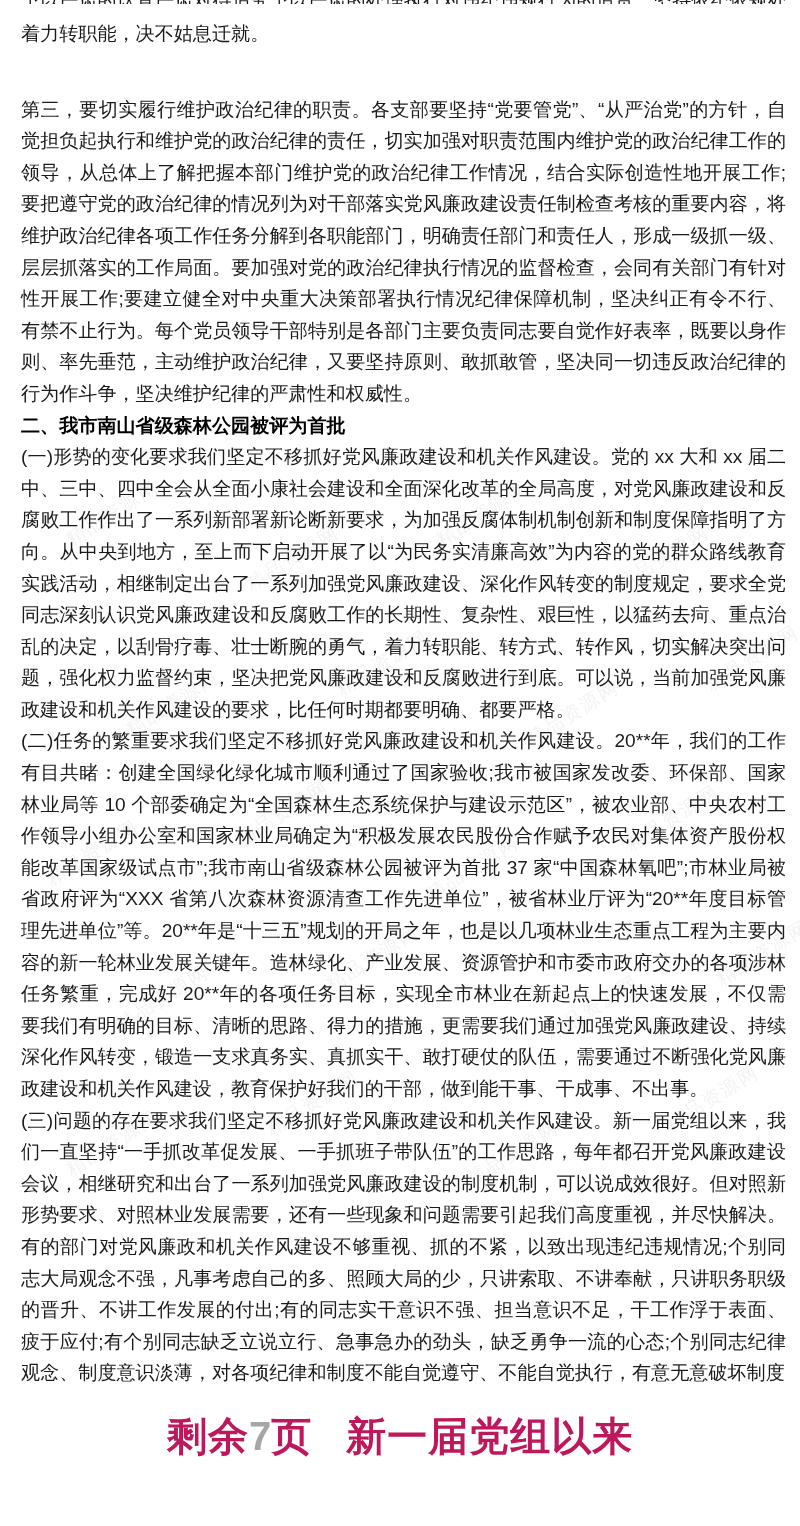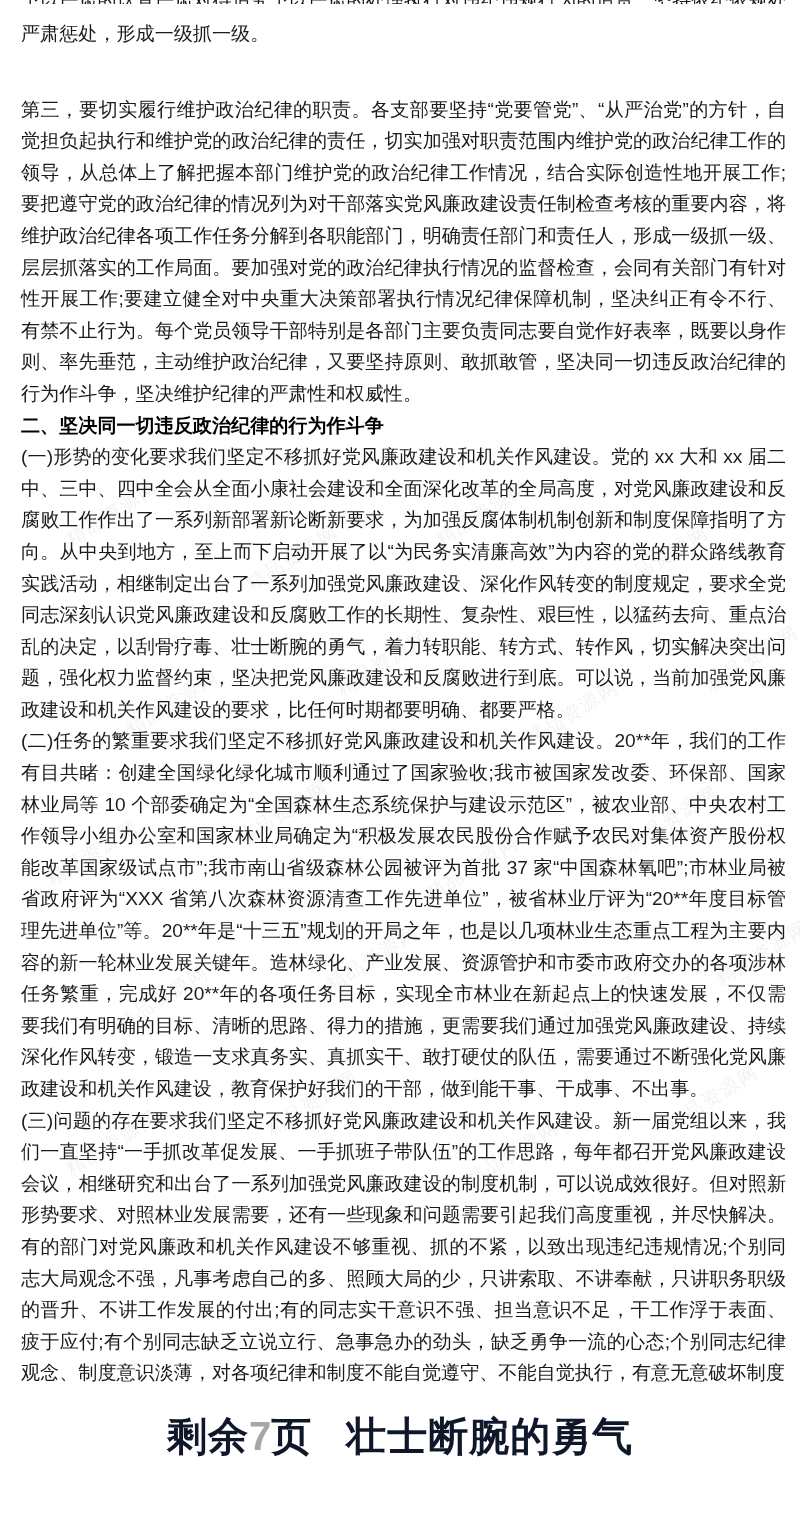--- a/index.html
+++ b/index.html
@@ -97,21 +97,21 @@
     left: 0;
     top: 1400px;
     width: 800px;
     height: 72px;
     display: flex;
     align-items: center;
     justify-content: center;
     z-index: 4;
   }
   .footer-text {
-    color: #0f172a;
+    color: #be185d;
     font-size: 40px;
     font-weight: bold;
     letter-spacing: 1px;
     white-space: pre;
     font-family: "Liberation Sans", "DejaVu Sans", sans-serif;
   }
   .footer-pages {
     color: #a6a6a6;
     font-size: 40px;
     font-weight: bold;
@@ -146,38 +146,38 @@
     <div class="watermark-mark" style="left:460px; top:1140px;">精品资源网</div>
     <div class="watermark-mark" style="left:660px; top:1085px;">精品资源网</div>
   </div>
 
   <div class="doc-line-clipped">
     <p class="para" style="line-height:26px;">予以严肃的认真严肃对待追究予以严肃的处理执行对违纪违规行为的追责，坚持依纪依规处理</p>
   </div>
 
   <div class="doc-body">
 
-    <p class="para para-top" style="margin-top:18px;">严肃惩处，形成一级抓一级。</p>
+    <p class="para para-top" style="margin-top:18px;">着力转职能，决不姑息迁就。</p>
 
     <div class="spacer-gap"></div>
 
     <p class="para">第三，要切实履行维护政治纪律的职责。各支部要坚持“党要管党”、“从严治党”的方针，自觉担负起执行和维护党的政治纪律的责任，切实加强对职责范围内维护党的政治纪律工作的领导，从总体上了解把握本部门维护党的政治纪律工作情况，结合实际创造性地开展工作;要把遵守党的政治纪律的情况列为对干部落实党风廉政建设责任制检查考核的重要内容，将维护政治纪律各项工作任务分解到各职能部门，明确责任部门和责任人，形成一级抓一级、层层抓落实的工作局面。要加强对党的政治纪律执行情况的监督检查，会同有关部门有针对性开展工作;要建立健全对中央重大决策部署执行情况纪律保障机制，坚决纠正有令不行、有禁不止行为。每个党员领导干部特别是各部门主要负责同志要自觉作好表率，既要以身作则、率先垂范，主动维护政治纪律，又要坚持原则、敢抓敢管，坚决同一切违反政治纪律的行为作斗争，坚决维护纪律的严肃性和权威性。</p>
 
-    <h2 class="heading-sub">二、坚决同一切违反政治纪律的行为作斗争</h2>
+    <h2 class="heading-sub">二、我市南山省级森林公园被评为首批</h2>
 
 
     <p class="para">(一)形势的变化要求我们坚定不移抓好党风廉政建设和机关作风建设。党的 xx 大和 xx 届二中、三中、四中全会从全面小康社会建设和全面深化改革的全局高度，对党风廉政建设和反腐败工作作出了一系列新部署新论断新要求，为加强反腐体制机制创新和制度保障指明了方向。从中央到地方，至上而下启动开展了以“为民务实清廉高效”为内容的党的群众路线教育实践活动，相继制定出台了一系列加强党风廉政建设、深化作风转变的制度规定，要求全党同志深刻认识党风廉政建设和反腐败工作的长期性、复杂性、艰巨性，以猛药去疴、重点治乱的决定，以刮骨疗毒、壮士断腕的勇气，着力转职能、转方式、转作风，切实解决突出问题，强化权力监督约束，坚决把党风廉政建设和反腐败进行到底。可以说，当前加强党风廉政建设和机关作风建设的要求，比任何时期都要明确、都要严格。</p>
 
     <p class="para">(二)任务的繁重要求我们坚定不移抓好党风廉政建设和机关作风建设。20**年，我们的工作有目共睹：创建全国绿化绿化城市顺利通过了国家验收;我市被国家发改委、环保部、国家林业局等 10 个部委确定为“全国森林生态系统保护与建设示范区”，被农业部、中央农村工作领导小组办公室和国家林业局确定为“积极发展农民股份合作赋予农民对集体资产股份权能改革国家级试点市”;我市南山省级森林公园被评为首批 37 家“中国森林氧吧”;市林业局被省政府评为“XXX 省第八次森林资源清查工作先进单位”，被省林业厅评为“20**年度目标管理先进单位”等。20**年是“十三五”规划的开局之年，也是以几项林业生态重点工程为主要内容的新一轮林业发展关键年。造林绿化、产业发展、资源管护和市委市政府交办的各项涉林任务繁重，完成好 20**年的各项任务目标，实现全市林业在新起点上的快速发展，不仅需要我们有明确的目标、清晰的思路、得力的措施，更需要我们通过加强党风廉政建设、持续深化作风转变，锻造一支求真务实、真抓实干、敢打硬仗的队伍，需要通过不断强化党风廉政建设和机关作风建设，教育保护好我们的干部，做到能干事、干成事、不出事。</p>
 
     <p class="para">(三)问题的存在要求我们坚定不移抓好党风廉政建设和机关作风建设。新一届党组以来，我们一直坚持“一手抓改革促发展、一手抓班子带队伍”的工作思路，每年都召开党风廉政建设会议，相继研究和出台了一系列加强党风廉政建设的制度机制，可以说成效很好。但对照新形势要求、对照林业发展需要，还有一些现象和问题需要引起我们高度重视，并尽快解决。有的部门对党风廉政和机关作风建设不够重视、抓的不紧，以致出现违纪违规情况;个别同志大局观念不强，凡事考虑自己的多、照顾大局的少，只讲索取、不讲奉献，只讲职务职级的晋升、不讲工作发展的付出;有的同志实干意识不强、担当意识不足，干工作浮于表面、疲于应付;有个别同志缺乏立说立行、急事急办的劲头，缺乏勇争一流的心态;个别同志纪律观念、制度意识淡薄，对各项纪律和制度不能自觉遵守、不能自觉执行，有意无意破坏制度</p>
 
   </div>
 
   <div class="preview-footer">
     <span class="footer-text">剩余</span>
       <span class="footer-pages">7</span>
       <span class="footer-text">页</span>
       <span class="footer-gap"></span>
-      <span class="footer-text">壮士断腕的勇气</span>
+      <span class="footer-text">新一届党组以来</span>
   </div>
 
 </div>
 
 </body></html>

